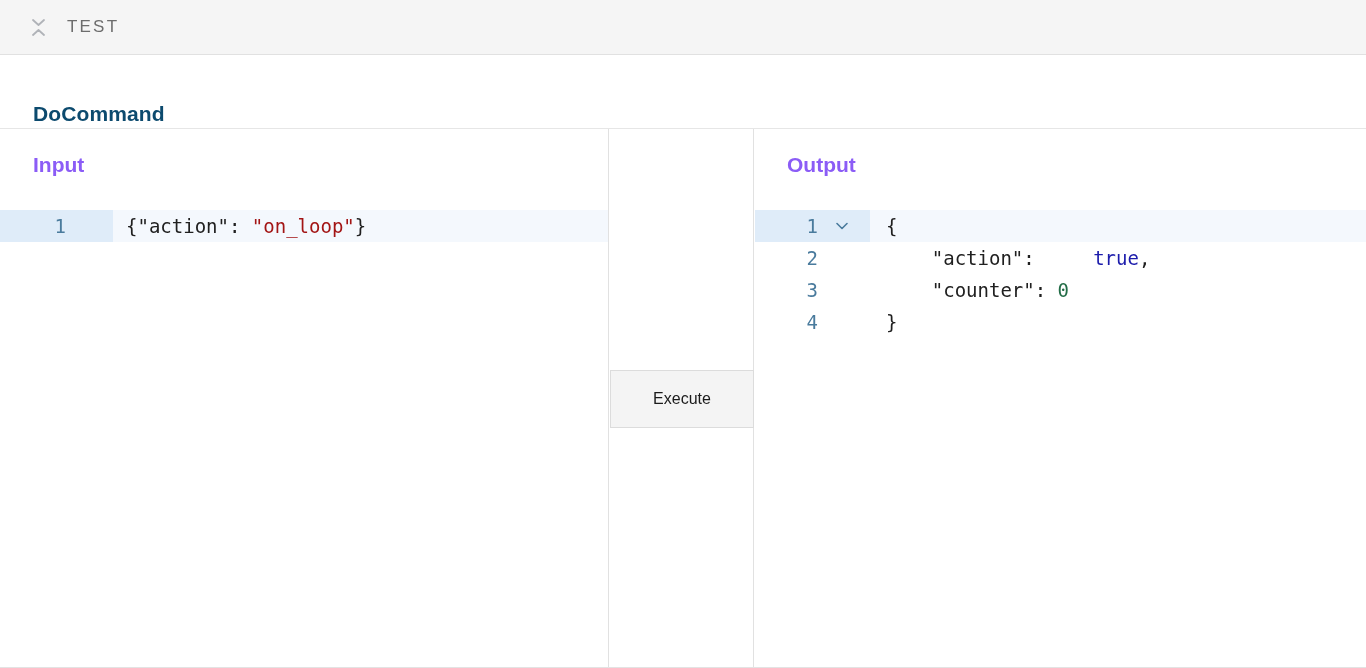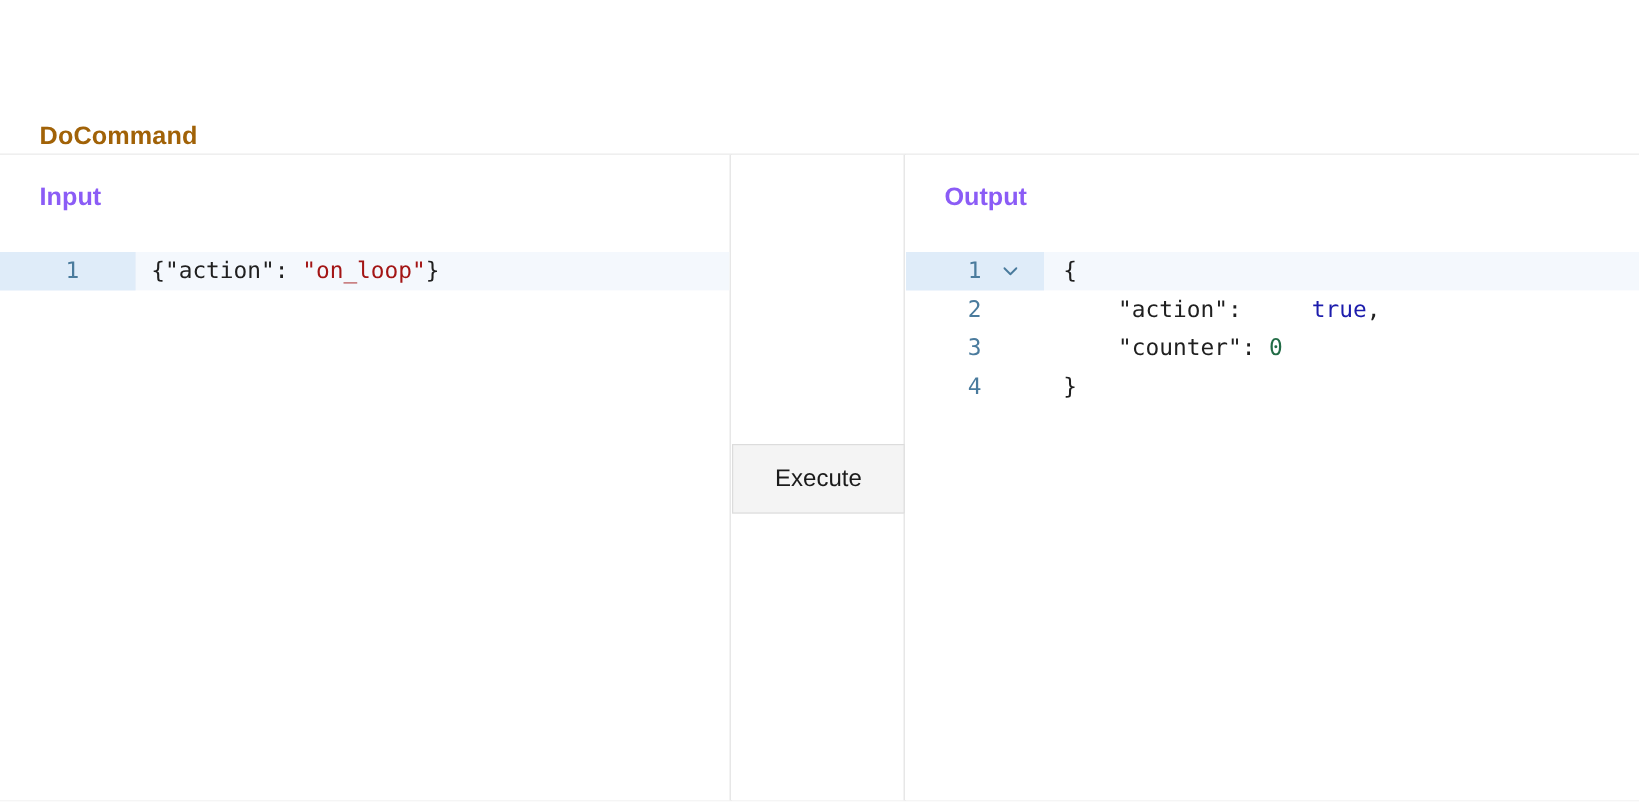--- a/index.html
+++ b/index.html
@@ -54,21 +54,21 @@
     width: 1366px; height: 74px;
     background: #ffffff;
     border-bottom: 1px solid #e6e6e6;
     display: flex;
     align-items: center;
   }
   .cmd-title {
     margin-left: 33px;
     font-size: 21px;
     font-weight: 700;
-    color: #a16207;
+    color: #0c4a6e;
     letter-spacing: 0.1px;
     margin-top: 44px;
   }
 
   
   .body {
     position: absolute;
     left: 0; top: 129px;
     width: 1366px; height: 539px;
     border-bottom: 1px solid #e3e3e3;
@@ -176,40 +176,51 @@
 
   
   .execute-btn {
     position: absolute;
     left: 0px; top: 241px;
     width: 144px; height: 58px;
     background: #f4f4f4;
     border: 1px solid #dcdcdc;
     color: #1b1b1b;
     font-family: "Liberation Sans", sans-serif;
-    font-size: 20px;
+    font-size: 16px;
     cursor: pointer;
     display: flex;
     align-items: center;
     justify-content: center;
   }
 
   
   .scroll-edge {
     position: absolute;
     right: 8px; top: 0;
     width: 1px; height: 538px;
     background: #ececec;
   }
 </style>
 </head>
 <body>
 
 <div class="app">
 
+  <div class="topbar">
+    <div class="collapse-icon">
+      <svg width="13" height="7" viewBox="0 0 13 7" aria-hidden="true">
+        <path d="M1 1 L6.5 6 L12 1" fill="none" stroke="#b0b3b8" stroke-width="1.8" stroke-linecap="round" stroke-linejoin="round"></path>
+      </svg>
+      <svg width="13" height="7" viewBox="0 0 13 7" aria-hidden="true">
+        <path d="M1 6 L6.5 1 L12 6" fill="none" stroke="#b0b3b8" stroke-width="1.8" stroke-linecap="round" stroke-linejoin="round"></path>
+      </svg>
+    </div>
+    <div class="topbar-title">TEST</div>
+  </div>
 
   <div class="cmdbar">
     <div class="cmd-title">DoCommand</div>
   </div>
 
   <div class="body">
 
     <div class="panel-input">
       <div class="panel-heading">Input</div>
 

